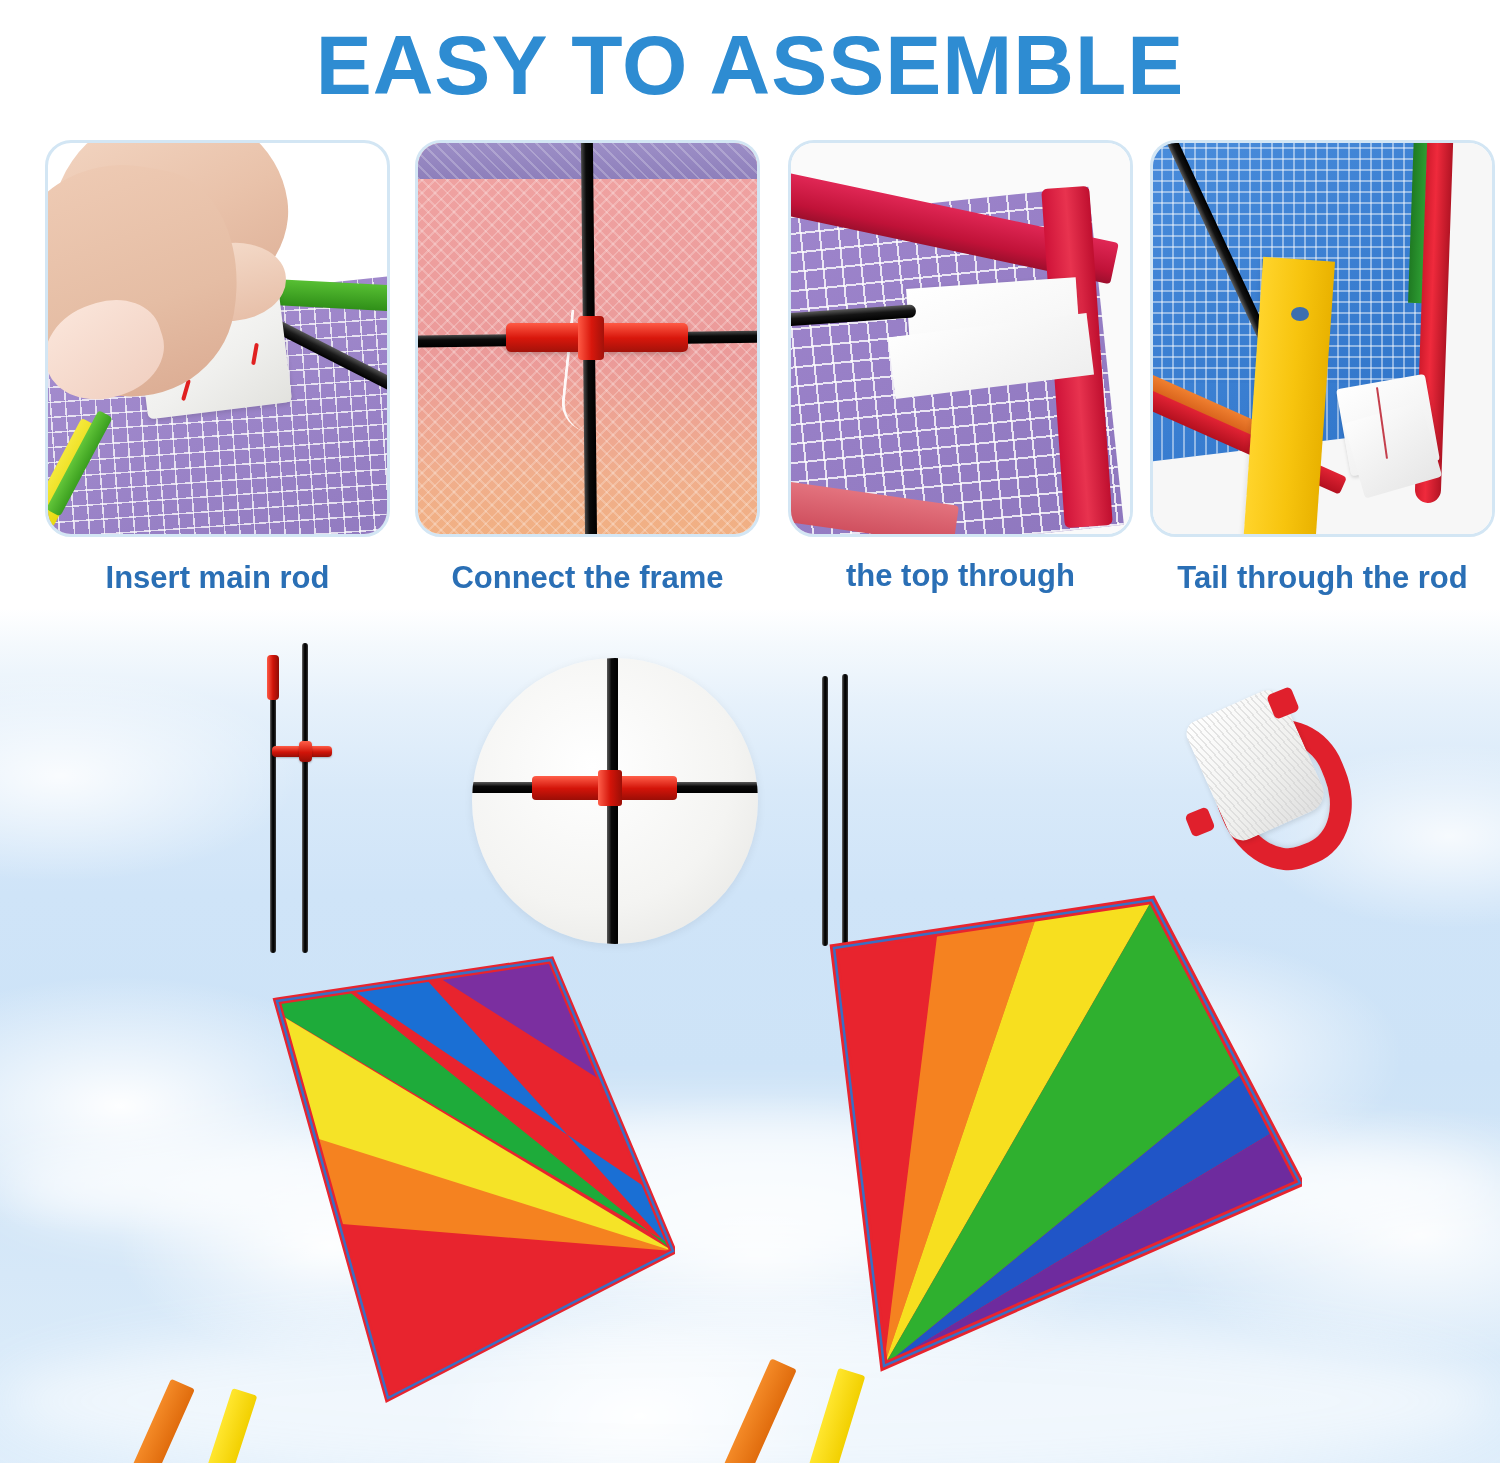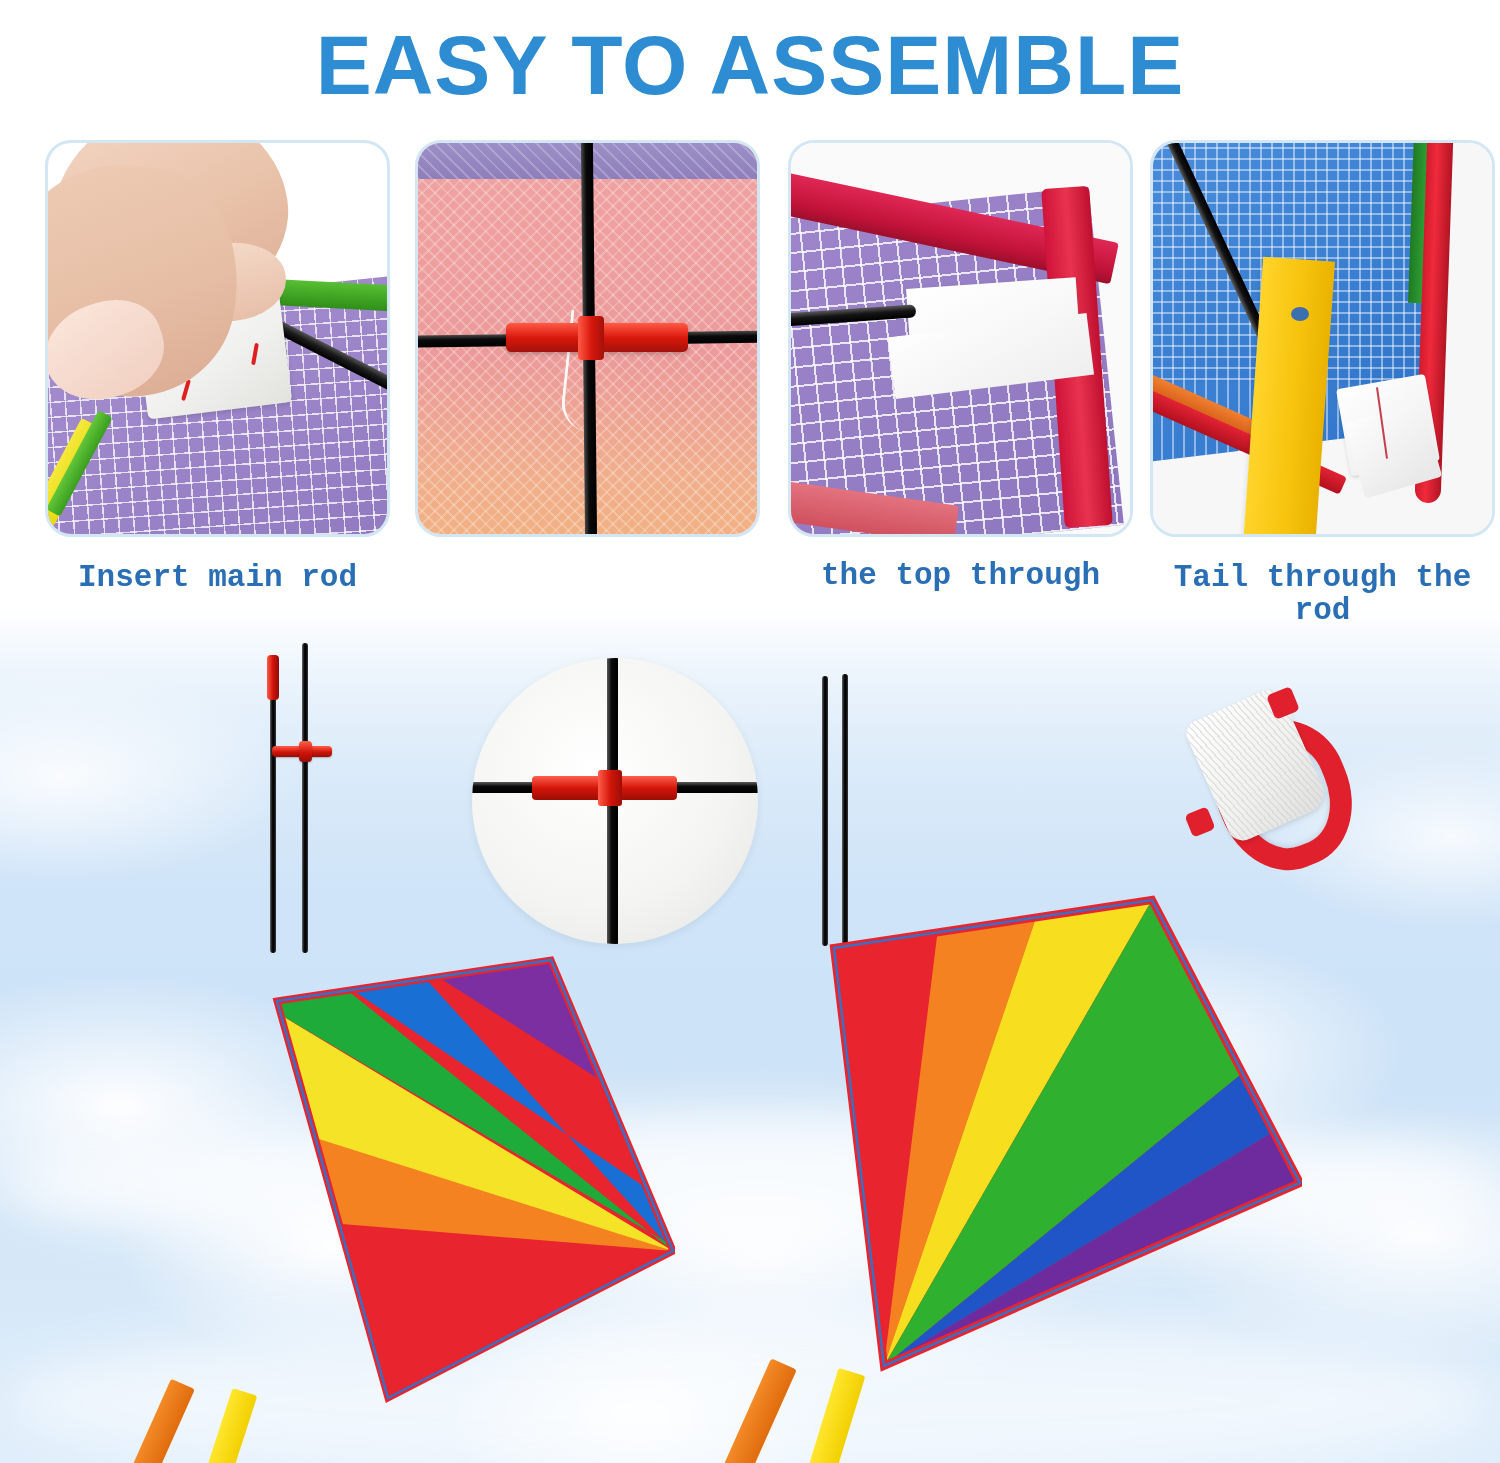--- a/index.html
+++ b/index.html
@@ -291,21 +291,20 @@
   .p4 .velcro-line { position:absolute; left:228px; top:244px; width:2px; height:72px; background:#c43f4c; transform:rotate(-8deg); }
 
   
   .caption {
     position:absolute;
     font-size:31px;
     line-height:33px;
     font-weight:bold;
     color:#2a6fb5;
     text-align:center;
-    font-family:Liberation Mono, monospace;
   }
   .c1 { left:45px; top:545px; width:345px; }
   .c2 { left:415px; top:545px; width:345px; }
   .c3 { left:788px; top:543px; width:345px; }
   .c4 { left:1150px; top:545px; width:345px; }
 
   
   .rodpair { position:absolute; }
   .rodstick {
     position:absolute;
@@ -452,20 +451,21 @@
         <div class="velcro-b"></div>
         <div class="velcro-line"></div>
         <div class="rod"></div>
         <div class="tail-yellow"></div>
         <div class="tail-hole"></div>
       </div>
     </div>
   </div>
 
   <div class="caption c1">Insert main rod</div>
+  <div class="caption c2">Connect the frame</div>
   <div class="caption c3">
     <div>the top through</div>
   </div>
   <div class="caption c4">Tail through the rod</div>
 
   <div class="rodpair" style="left:262px;top:627px;width:80px;height:310px;">
     <div class="rodstick" style="left:8px;top:14px;width:6px;height:296px;"></div>
     <div class="rodstick" style="left:40px;top:0px;width:6px;height:310px;"></div>
     <div class="redcap" style="left:5px;top:12px;width:12px;height:45px;"></div>
     <div class="crosspiece" style="left:10px;top:103px;width:60px;height:11px;"></div>

